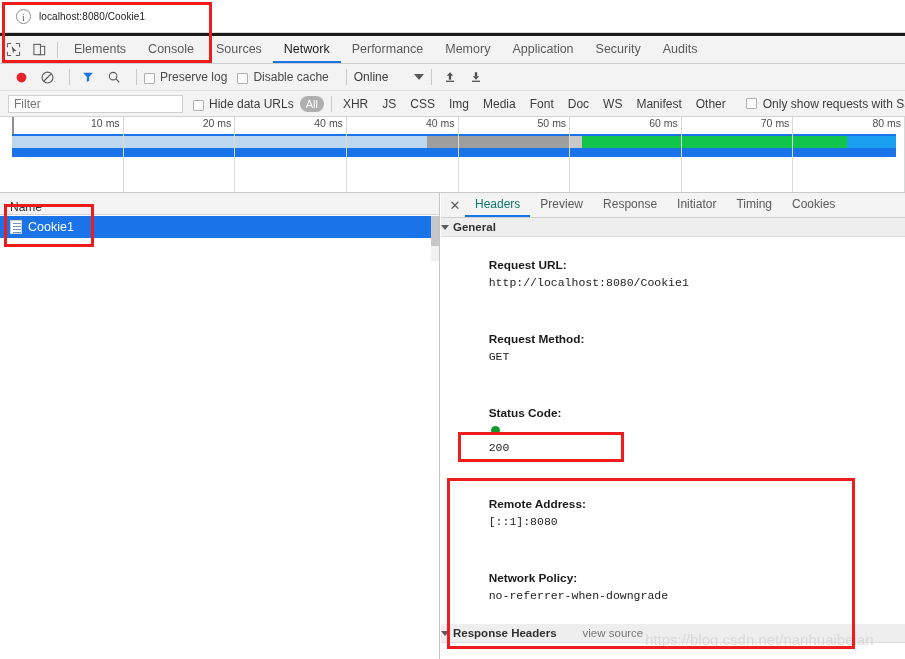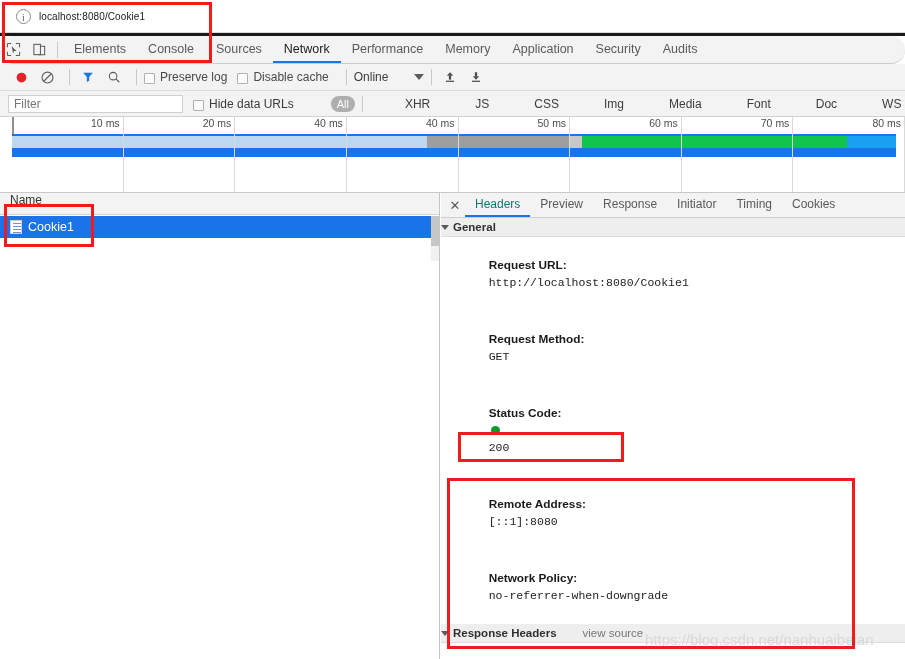--- a/index.html
+++ b/index.html
@@ -64,21 +64,20 @@
   
   #devtools-tabs {
     position: absolute;
     left: 0; top: 36px;
     width: 905px; height: 28px;
     background: #f3f3f3;
     border-bottom: 1px solid #cdcdcd;
     box-sizing: border-box;
     display: flex;
     align-items: center;
-    border-radius: 14px;
   }
   .dt-icon-btn {
     width: 26px; height: 26px;
     display: flex; align-items: center; justify-content: center;
     flex: none;
   }
   .dt-sep {
     width: 1px; height: 16px;
     background: #c9c9c9;
     margin: 0 5px;
@@ -184,21 +183,20 @@
     display: flex; align-items: center;
     margin-left: 6px;
   }
   .type-f {
     font-size: 12px;
     color: #3c3c3c;
     padding: 1px 6px;
     border-radius: 9px;
     white-space: nowrap;
     margin-right: 2px;
-    margin-left: 31px;
   }
   .type-f.sel {
     background: #aeaeae;
     color: #ffffff;
     font-size: 11px;
     padding: 2px 6px;
   }
   #samesite {
     display: flex; align-items: center; gap: 6px;
     font-size: 12px; color: #3c3c3c;
@@ -274,21 +272,21 @@
     border-right: 1px solid #c4c4c4;
     box-sizing: border-box;
   }
   #req-header {
     position: absolute;
     left: 0; top: 0;
     width: 439px; height: 22px;
     background: #f3f3f3;
     border-bottom: 1px solid #d4d4d4;
     box-sizing: border-box;
-    display: flex; align-items: flex-start;
+    display: flex; align-items: flex-end;
     padding-left: 10px;
     font-size: 12px;
     color: #333;
   }
   #req-row {
     position: absolute;
     left: 0; top: 23px;
     width: 439px; height: 22px;
     background: #1a73e8;
     display: flex; align-items: center;

